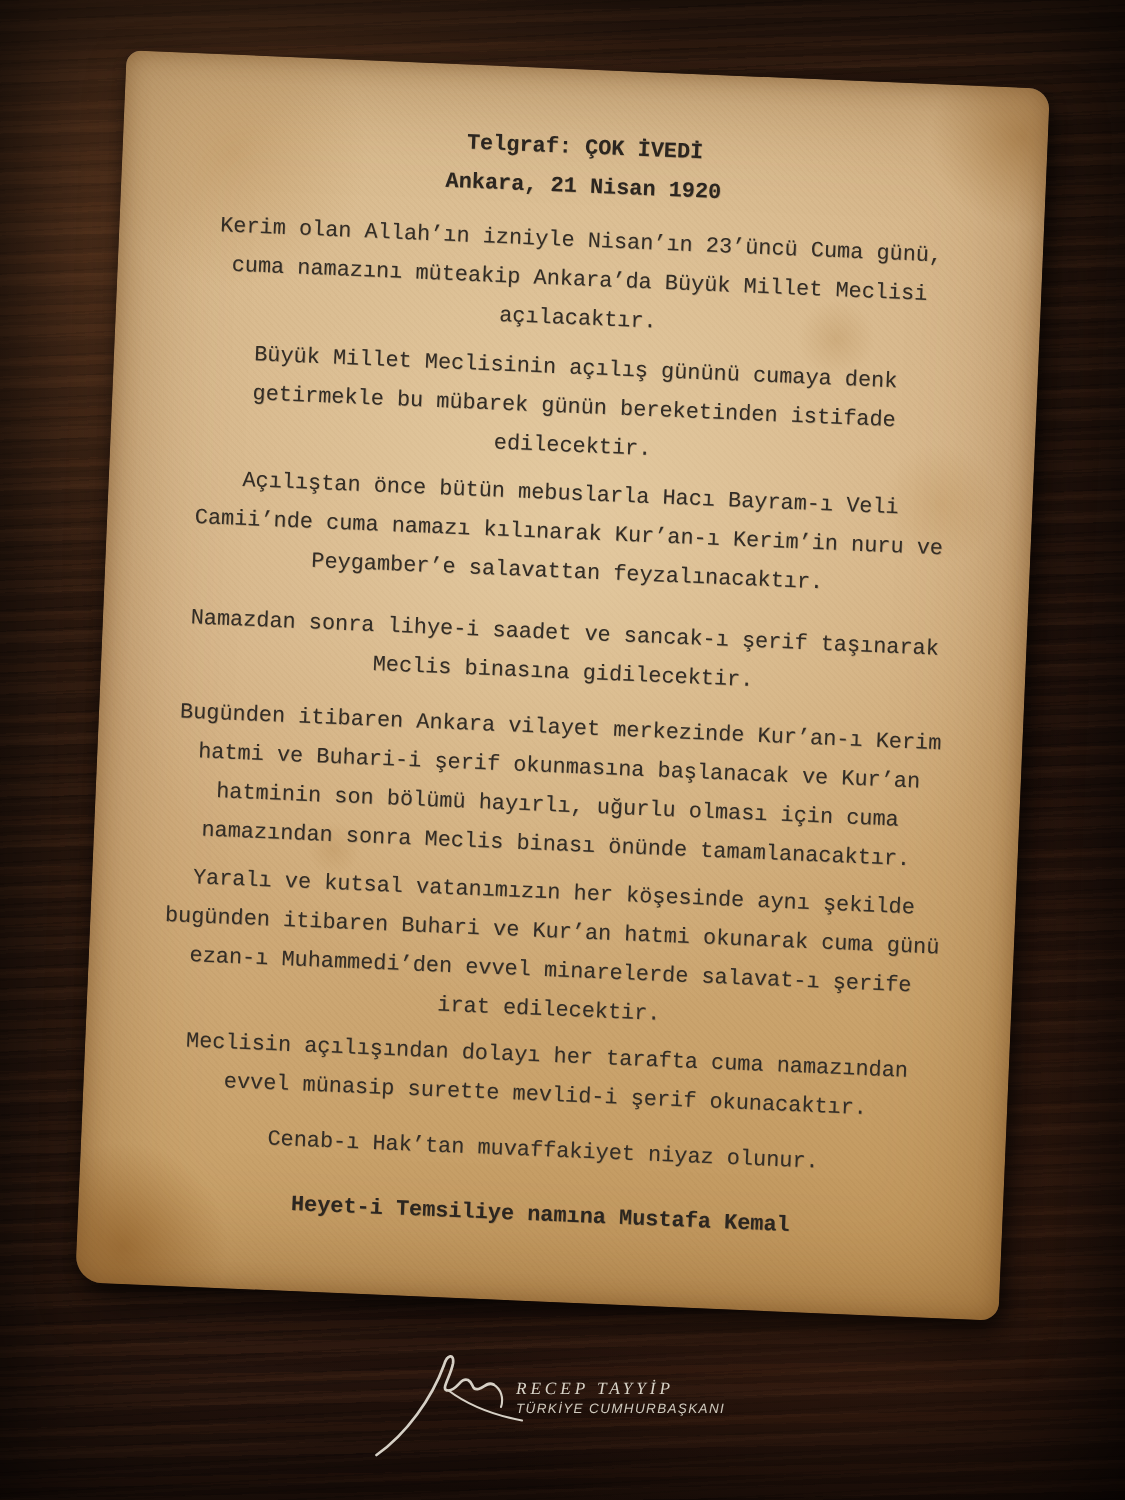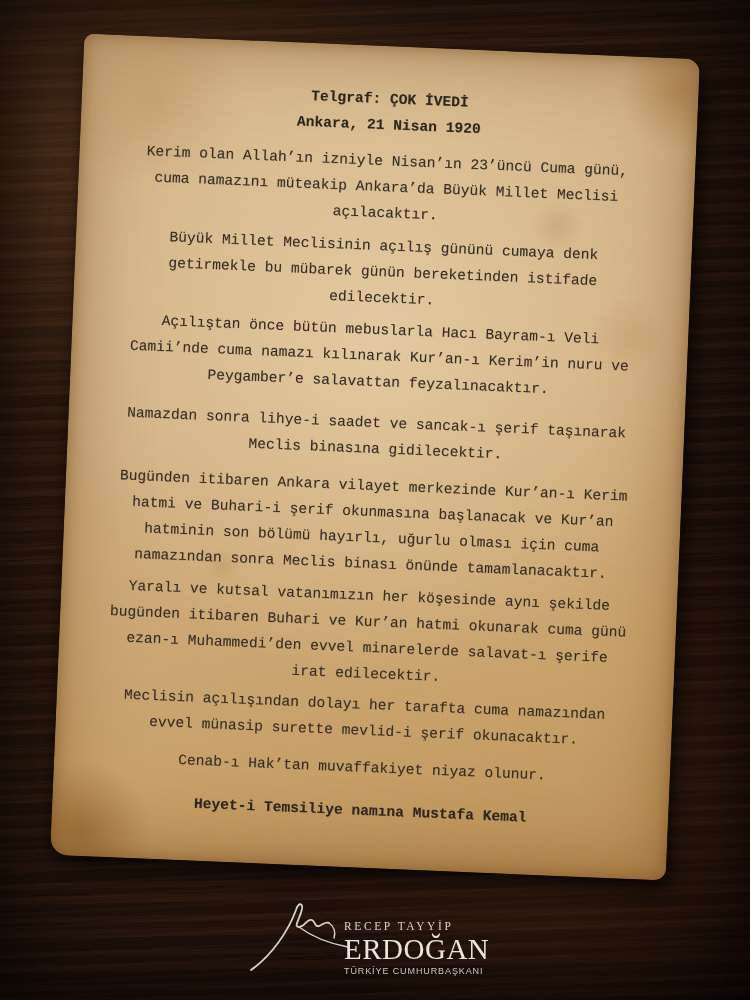--- a/index.html
+++ b/index.html
@@ -73,21 +73,21 @@
   .mb6  { margin-bottom: 6px; }
   .mb5  { margin-bottom: 5px; }
   .mb15 { margin-bottom: 15px; }
   .mb11 { margin-bottom: 11px; }
   .mb17 { margin-bottom: 17px; }
   .tg-signature-line { font-weight: bold; color: #2c2620; }
 
   
   .footer {
     position: absolute;
-    left: 0; top: 896px; width: 750px; height: 88px;
+    left: 0; top: 896px; width: 750px; height: 88px; font-style: italic;
   }
   .footer-inner {
     position: relative;
     width: 252px; height: 88px;
     margin: 0 auto;
   }
   .signature-svg {
     position: absolute; left: -2px; top: 2px;
     width: 102px; height: 76px;
   }
@@ -159,17 +159,16 @@
 
 <div class="footer">
   <div class="footer-inner">
     <svg class="signature-svg" viewBox="0 0 102 76" fill="none" stroke="#e6e1d6" stroke-linecap="round" stroke-linejoin="round" opacity="0.92">
       <path d="M4 72 C24 58 41 34 49 12 C51 5 56 4 55 11 C53 21 46 29 52 29 C58 29 60 20 65 22 C69 24 67 29 72 28 C76 27 78 23 82 25" stroke-width="1.8"></path>
       <path d="M52 29 C64 38 80 45 101 49" stroke-width="1.4"></path>
       <path d="M82 25 C87 28 89 34 87 40" stroke-width="1.4"></path>
     </svg>
     <div class="footer-textcol">
       <div class="name-top">RECEP TAYYİP</div>
-      <div class="name-main">ERDOĞAN</div>
       <div class="name-sub">TÜRKİYE CUMHURBAŞKANI</div>
     </div>
   </div>
 </div>
 
 </body></html>

